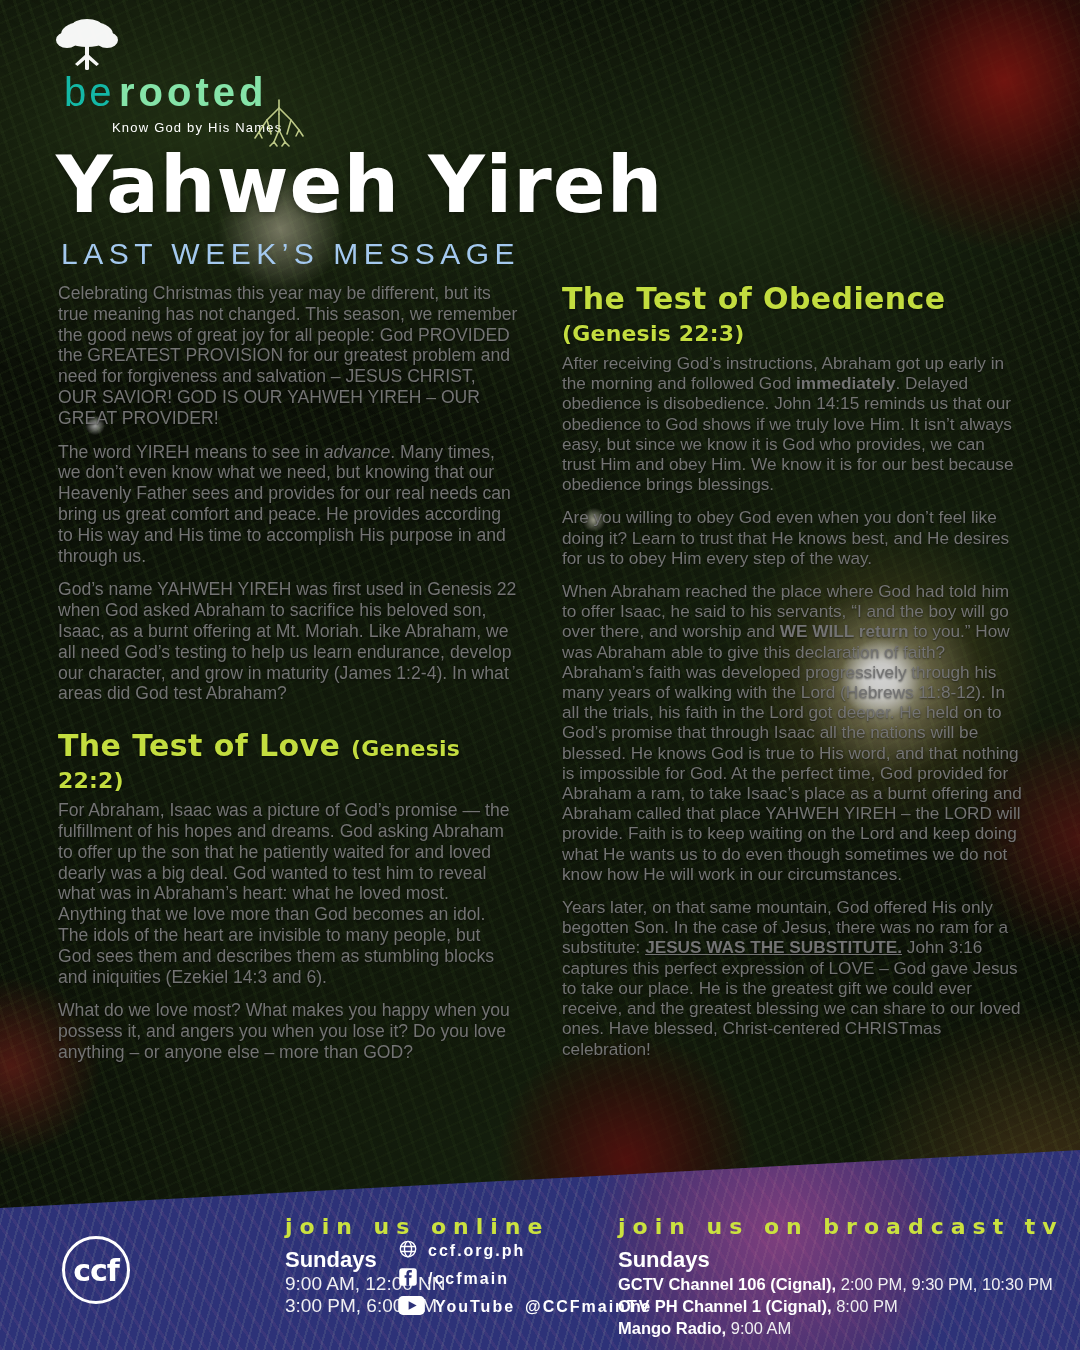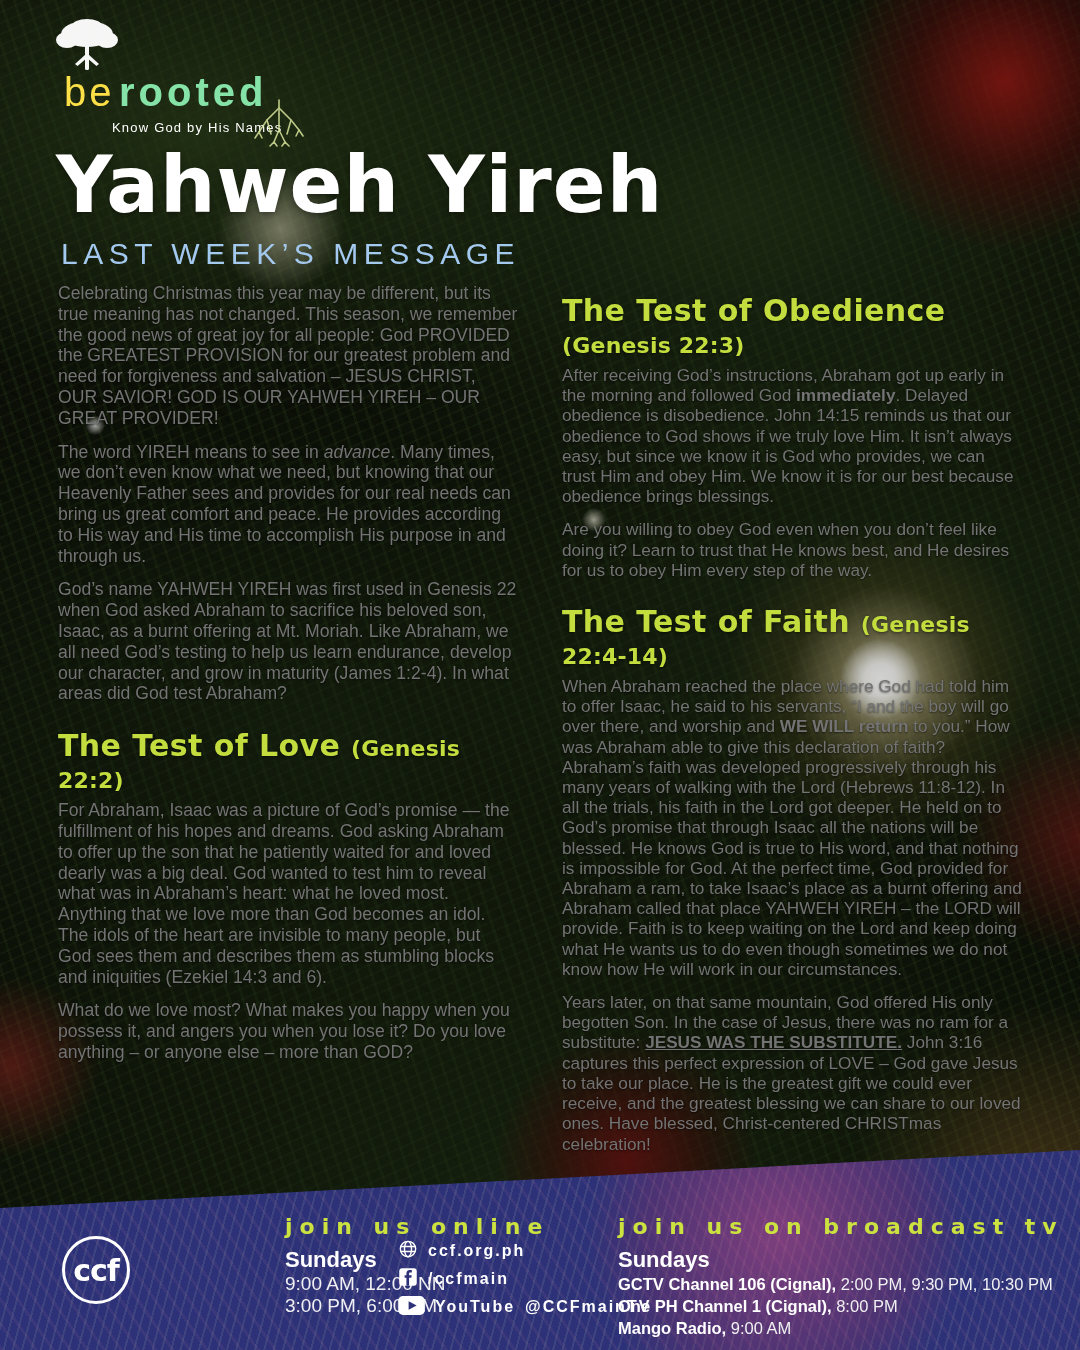--- a/index.html
+++ b/index.html
@@ -28,21 +28,21 @@
       radial-gradient(ellipse 700px 400px at 50% 88%, rgba(34,52,22,0.6), rgba(34,52,22,0) 100%),
       repeating-linear-gradient(72deg, rgba(90,130,55,0.12) 0 3px, rgba(0,0,0,0) 3px 13px),
       repeating-linear-gradient(-24deg, rgba(80,120,50,0.10) 0 2px, rgba(0,0,0,0) 2px 10px),
       repeating-linear-gradient(36deg, rgba(10,14,6,0.5) 0 4px, rgba(0,0,0,0) 4px 15px);
   }
   .bg::after{content:"";position:absolute;inset:0;background:rgba(0,0,0,0.18);}
   
   .brand{position:absolute;left:52px;top:18px;z-index:2;}
   .brand-tree{position:absolute;left:2px;top:0;}
   .brand-line{position:absolute;left:12px;top:52px;white-space:nowrap;font-weight:400;}
-  .brand-be{font-size:40px;color:#fde047;letter-spacing:3px;}
+  .brand-be{font-size:40px;color:#14b8a6;letter-spacing:3px;}
   .brand-rooted{font-size:40px;color:#85e3a8;font-weight:700;letter-spacing:4px;}
   .brand-tagline{position:absolute;left:60px;top:102px;font-size:13px;color:#ffffff;letter-spacing:1.2px;white-space:nowrap;}
   .roots-icon{position:absolute;left:196px;top:80px;opacity:0.85;}
   
   .title{
     position:absolute;left:56px;top:146px;z-index:2;margin:0;
     font-size:78px;line-height:1;font-weight:800;color:#ffffff;letter-spacing:1px;
     font-family:"DejaVu Sans","Liberation Sans",sans-serif;
     text-shadow:0 2px 6px rgba(0,0,0,0.35);white-space:nowrap;
   }
@@ -53,21 +53,21 @@
   
   .columns{position:absolute;left:58px;right:58px;top:283px;z-index:1;display:flex;gap:44px;}
   .col{flex:1 1 0;min-width:0;}
   .col p{margin:0 0 13px 0;font-size:17.6px;line-height:20.8px;color:#737373;text-shadow:0 1px 2px rgba(0,0,0,0.55);}
   .col.right p{font-size:17.2px;line-height:20.2px;}
   .col h2{
     margin:26px 0 7px 0;font-size:30px;line-height:1.05;font-weight:800;color:#c3dd3f;
     font-family:"DejaVu Sans","Liberation Sans",sans-serif;letter-spacing:0.4px;
     text-shadow:0 1px 3px rgba(0,0,0,0.5);
   }
-  .col.right h2.first{margin-top:12px;}
+  .col.right h2.first{margin-top:0;}
   .col h2 .ref{font-size:22px;letter-spacing:0.2px;}
   .b{font-weight:700;}
   .i{font-style:italic;}
   .bu{font-weight:700;text-decoration:underline;}
   
   .footer{
     position:absolute;left:0;right:0;bottom:0;height:200px;z-index:3;
     clip-path:polygon(0 58px, 100% 0, 100% 100%, 0 100%);
     background-color:#2d3278;
     background-image:
@@ -148,21 +148,20 @@
       <p>God’s name YAHWEH YIREH was first used in Genesis 22 when God asked Abraham to sacrifice his beloved son, Isaac, as a burnt offering at Mt. Moriah. Like Abraham, we all need God’s testing to help us learn endurance, develop our character, and grow in maturity (James 1:2-4). In what areas did God test Abraham?</p>
       <h2><span>The Test of Love</span> <span class="ref">(Genesis 22:2)</span></h2>
       <p>For Abraham, Isaac was a picture of God’s promise — the fulfillment of his hopes and dreams. God asking Abraham to offer up the son that he patiently waited for and loved dearly was a big deal. God wanted to test him to reveal what was in Abraham’s heart: what he loved most. Anything that we love more than God becomes an idol. The idols of the heart are invisible to many people, but God sees them and describes them as stumbling blocks and iniquities (Ezekiel 14:3 and 6).</p>
       <p>What do we love most? What makes you happy when you possess it, and angers you when you lose it? Do you love anything – or anyone else – more than GOD?</p>
     </section>
 
     <section class="col right">
       <h2 class="first"><span>The Test of Obedience</span> <span class="ref">(Genesis 22:3)</span></h2>
       <p><span>After receiving God’s instructions, Abraham got up early in the morning and followed God </span><span class="b">immediately</span><span>. Delayed obedience is disobedience. John 14:15 reminds us that our obedience to God shows if we truly love Him. It isn’t always easy, but since we know it is God who provides, we can trust Him and obey Him. We know it is for our best because obedience brings blessings.</span></p>
       <p>Are you willing to obey God even when you don’t feel like doing it? Learn to trust that He knows best, and He desires for us to obey Him every step of the way.</p>
-      <h2><span>The Test of Faith</span> <span class="ref">(Genesis 22:4-14)</span></h2>
       <p><span>When Abraham reached the place where God had told him to offer Isaac, he said to his servants, “I and the boy will go over there, and worship and </span><span class="b">WE WILL return</span><span> to you.”  How was Abraham able to give this declaration of faith? Abraham’s faith was developed progressively through his many years of walking with the Lord (Hebrews 11:8-12). In all the trials, his faith in the Lord got deeper. He held on to God’s promise that through Isaac all the nations will be blessed. He knows God is true to His word, and that nothing is impossible for God. At the perfect time, God provided for Abraham a ram, to take Isaac’s place as a burnt offering and Abraham called that place YAHWEH YIREH – the LORD will provide. Faith is to keep waiting on the Lord and keep doing what He wants us to do even though sometimes we do not know how He will work in our circumstances.</span></p>
       <p><span>Years later, on that same mountain, God offered His only begotten Son. In the case of Jesus, there was no ram for a substitute: </span><span class="bu">JESUS WAS THE SUBSTITUTE.</span><span> John 3:16 captures this perfect expression of LOVE – God gave Jesus to take our place. He is the greatest gift we could ever receive, and the greatest blessing we can share to our loved ones. Have blessed, Christ-centered CHRISTmas celebration!</span></p>
     </section>
   </main>
 
   <footer class="footer">
     <div class="ccf-badge">
         <span>ccf</span>
       </div>
 

